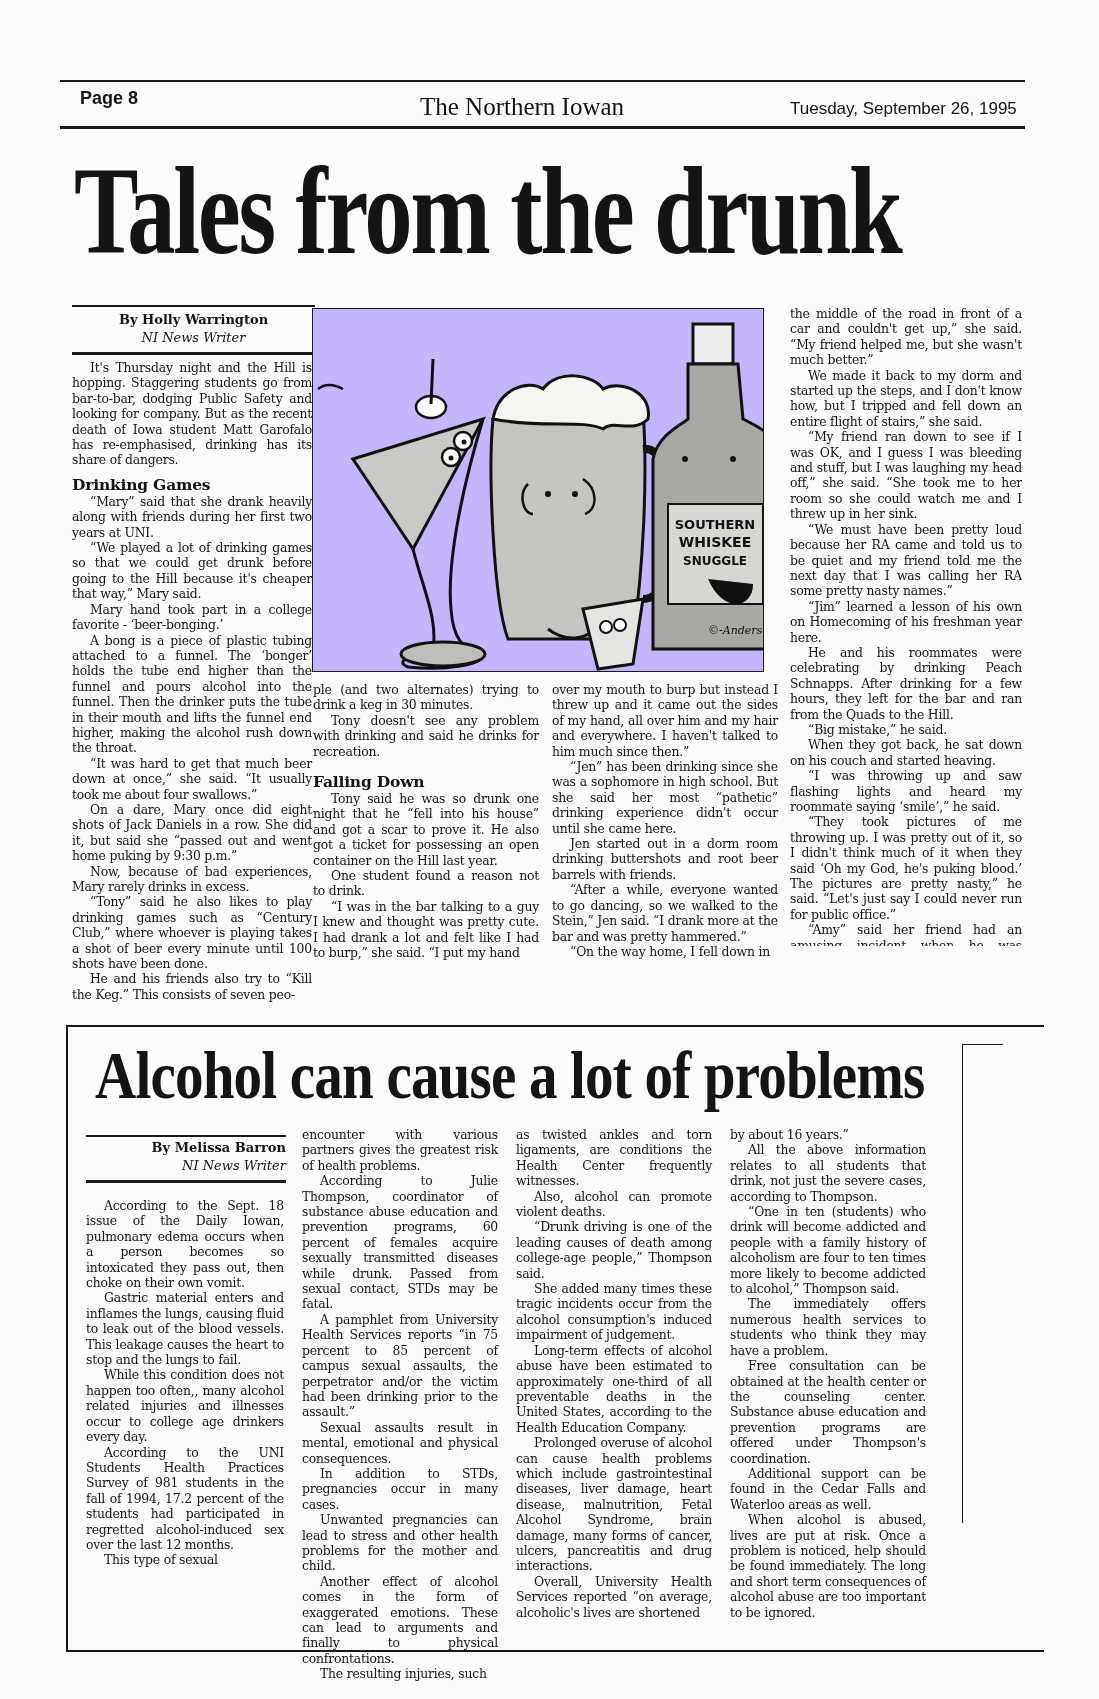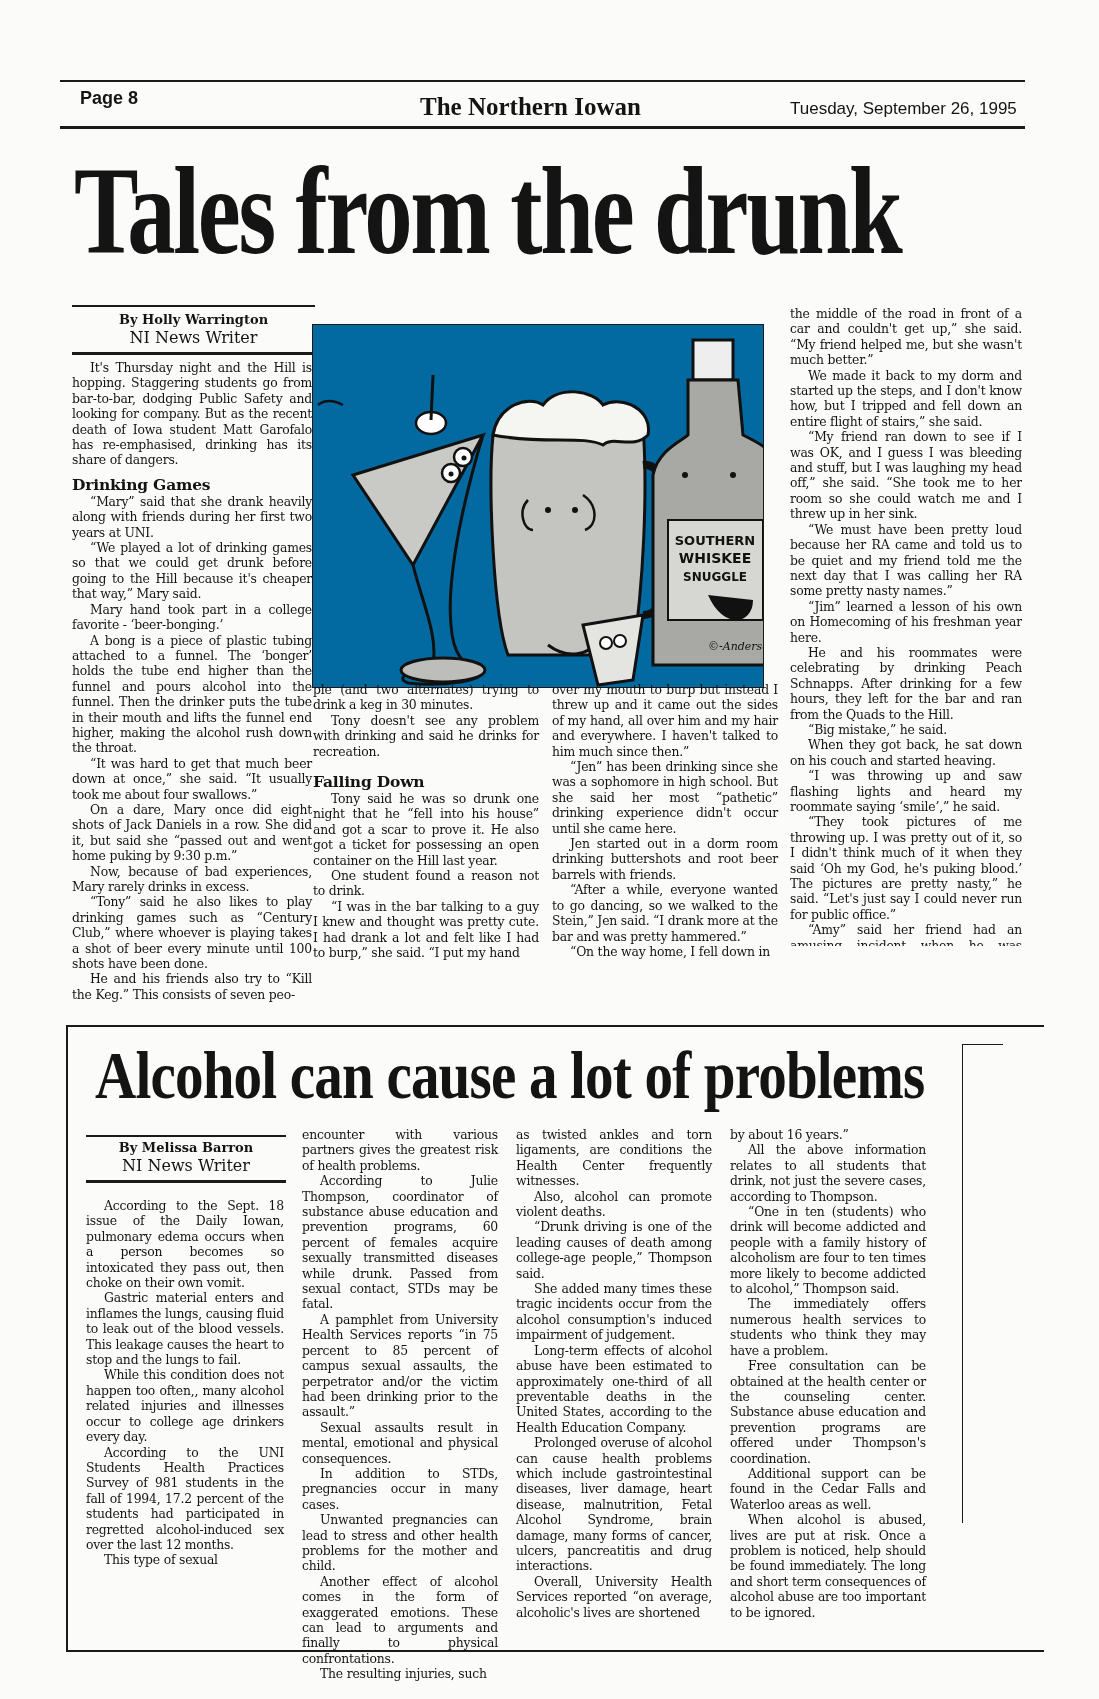--- a/index.html
+++ b/index.html
@@ -3,43 +3,43 @@
   <meta charset="utf-8">
   <style>
     html, body { margin:0; padding:0; }
     body {
       width:1099px; height:1699px; background:#fbfbf9; position:relative; overflow:hidden;
       font-family: "DejaVu Serif", "Liberation Serif", serif; color:#141414;
     }
     .abs { position:absolute; }
     .rule { position:absolute; background:#1a1a1a; }
     .hdr-left { left:80px; top:88px; font-family:"Liberation Sans", sans-serif; font-weight:bold; font-size:18px; }
-    .hdr-center { left:420px; top:93px; font-family:"Liberation Serif", serif; font-weight:bold; font-size:25px; }
+    .hdr-center { left:420px; top:93px; font-family:"Liberation Serif", serif; font-weight:normal; font-size:25px; }
     .hdr-right { left:790px; top:99px; font-family:"Liberation Sans", sans-serif; font-size:17px; }
     .headline1 {
       left:74px; top:150px; font-family:"Liberation Serif", serif; font-weight:bold;
       font-size:124px; line-height:124px; letter-spacing:-3px; white-space:nowrap;
       transform:scaleX(0.78); transform-origin:left top;
     }
     .headline2 {
       left:95px; top:1040px; font-family:"Liberation Serif", serif; font-weight:bold;
       font-size:68px; line-height:70px; white-space:nowrap; letter-spacing:-1px;
       transform:scaleX(0.84); transform-origin:left top;
     }
     .byline { text-align:center; }
     .byline .name { font-weight:bold; font-size:13px; line-height:20px; }
-    .byline .role { font-size:16px; line-height:16px; }
+    .byline .role { font-style:italic; font-size:13px; line-height:16px; }
     .col {
       position:absolute; font-size:12.4px; line-height:15.4px; text-align:justify;
       font-family:"DejaVu Serif", serif; letter-spacing:-0.2px;
     }
     .col p { margin:0; text-indent:18px; }
     .col p.noind { text-indent:0; }
     .col h3 { margin:8px 0 0 0; font-size:15.5px; line-height:18px; font-weight:bold; }
-    .illus { position:absolute; left:312px; top:324px; width:450px; height:362px; border:1.6px solid #1a1a1a; background:#0369a1; overflow:hidden;text-align:center; }
+    .illus { position:absolute; left:312px; top:308px; width:450px; height:362px; border:1.6px solid #1a1a1a; background:#c4b5fd; overflow:hidden;text-align:center; }
     .sidebox { position:absolute; left:962px; top:1044px; width:40px; height:478px; border-left:1.6px solid #1a1a1a; border-top:1.6px solid #1a1a1a; }
   </style>
 </head>
 <body>
 
 <div class="rule" style="left:60px;top:80px;width:965px;height:2px;"></div>
 <div class="abs hdr-left">Page 8</div>
 <div class="abs hdr-center">The Northern Iowan</div>
 <div class="abs hdr-right">Tuesday, September 26, 1995</div>
 <div class="rule" style="left:60px;top:126px;width:965px;height:3px;"></div>
@@ -140,21 +140,21 @@
 </div>
 
 <div class="rule" style="left:66px;top:1025px;width:978px;height:2px;"></div>
 <div class="rule" style="left:66px;top:1025px;width:2px;height:627px;"></div>
 <div class="rule" style="left:66px;top:1650px;width:978px;height:2px;"></div>
 <div class="sidebox"></div>
 
 <div class="abs headline2">Alcohol can cause a lot of problems</div>
 
 <div class="rule" style="left:86px;top:1135px;width:200px;height:1.5px;"></div>
-<div class="abs byline" style="left:86px;top:1138px;width:200px;">
+<div class="abs byline" style="left:86px;top:1138px;width:200px;text-align:right;">
   <div class="name">By Melissa Barron</div>
   <div class="role">NI News Writer</div>
 </div>
 <div class="rule" style="left:86px;top:1180px;width:200px;height:3px;"></div>
 
 <div class="col" style="left:86px;top:1198px;width:198px;">
   <p>According to the Sept. 18 issue of the Daily Iowan, pulmonary edema occurs when a person becomes so intoxicated they pass out, then choke on their own vomit.</p>
   <p>Gastric material enters and inflames the lungs, causing fluid to leak out of the blood vessels. This leakage causes the heart to stop and the lungs to fail.</p>
   <p>While this condition does not happen too often,, many alcohol related injuries and illnesses occur to college age drinkers every day.</p>
   <p>According to the UNI Students Health Practices Survey of 981 students in the fall of 1994, 17.2 percent of the students had participated in regretted alcohol-induced sex over the last 12 months.</p>

